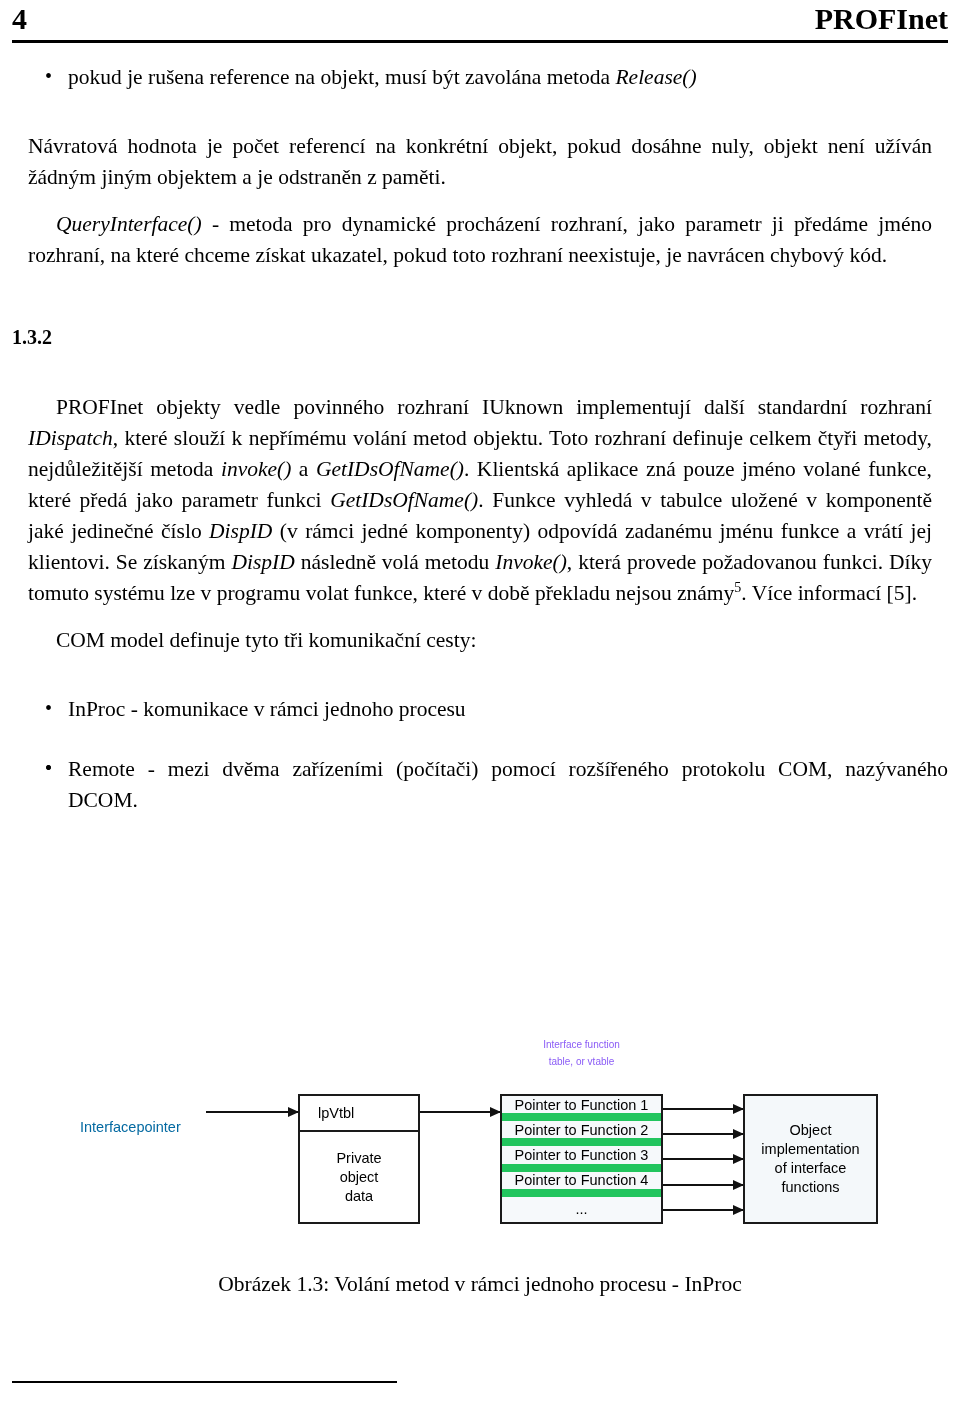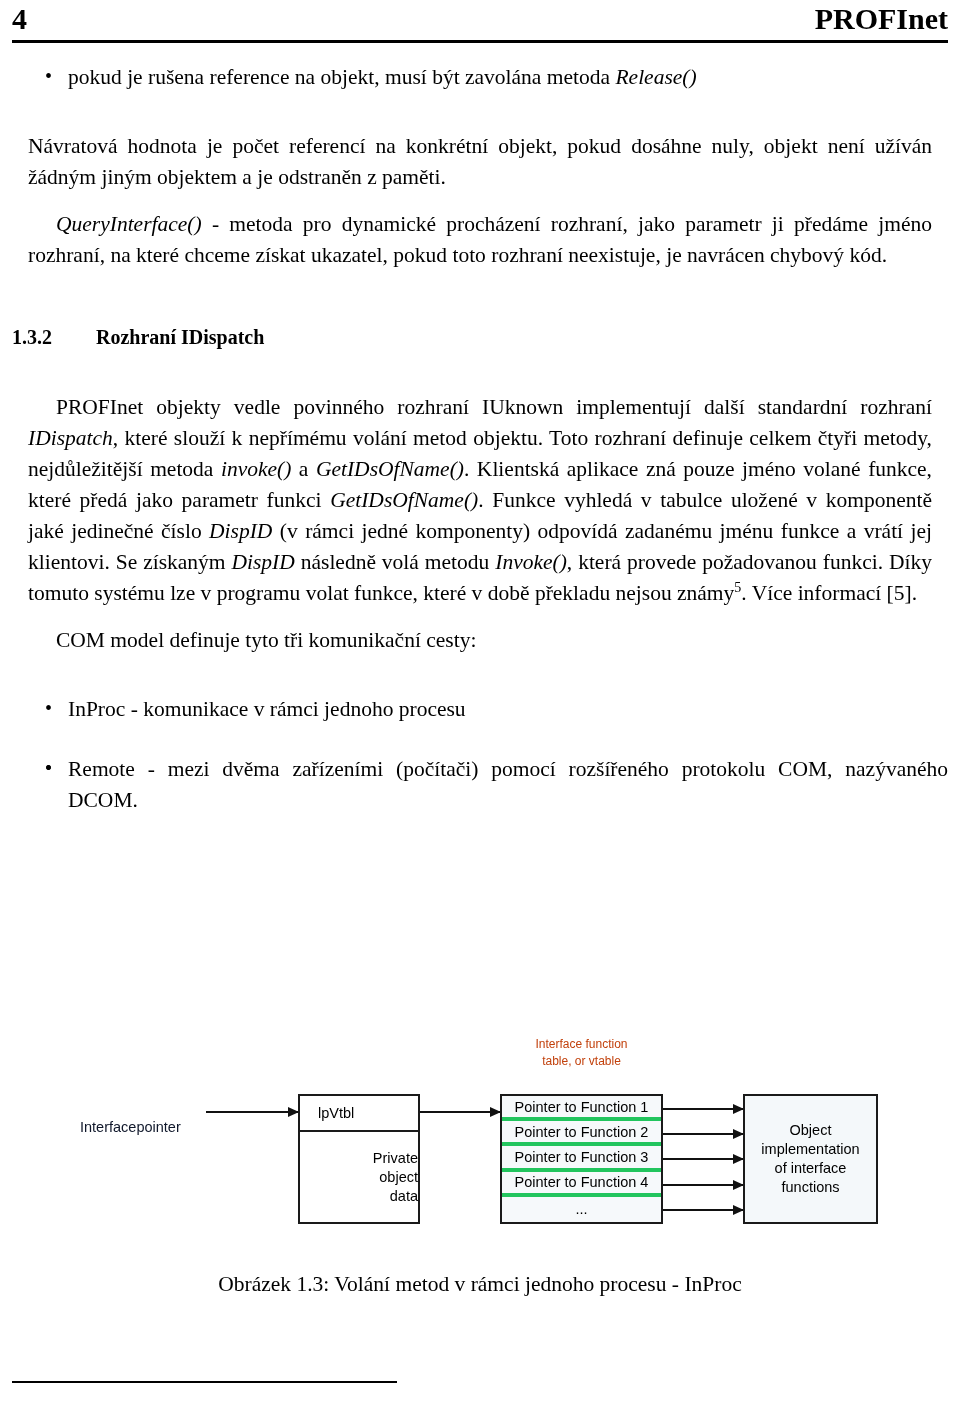--- a/index.html
+++ b/index.html
@@ -115,33 +115,33 @@
     position: absolute;
     left: 0; top: 0;
     width: 960px;
     height: 230px;
     font-family: "Liberation Sans", "DejaVu Sans", sans-serif;
   }
   .dlabel {
     position: absolute;
     font-size: 14.5px;
     line-height: 17px;
-    color: #0f172a;
+    color: #0369a1;
     white-space: nowrap;
   }
   .vt-title {
     position: absolute;
     left: 500px;
     top: 18px;
     width: 163px;
     text-align: center;
-    font-size: 12px;
+    font-size: 10px;
     line-height: 17px;
     font-family: "Liberation Sans", "DejaVu Sans", sans-serif;
-    color: #c2410c;
+    color: #8b5cf6;
   }
   .ipointer-label {
     left: 80px;
     top: 101px;
   }
 
   .box {
     position: absolute;
     border: 2px solid #1a1a1a;
     box-sizing: border-box;
@@ -166,38 +166,38 @@
     font-size: 14.5px;
   }
   .box-vtbl .slot-body {
     position: absolute;
     left: 0;
     top: 36px;
     width: 100%;
     height: 90px;
     display: flex;
     flex-direction: column;
-    align-items: flex-end;
+    align-items: center;
     justify-content: center;
     font-size: 14.5px;
     line-height: 19px;
     text-align: center;
   }
 
   .box-vtable {
     left: 500px;
     top: 76px;
     width: 163px;
     height: 130px;
     background: #f4f8fa;
   }
   .vrow {
     position: relative;
     height: 25.2px;
-    border-bottom: 4px solid #22c55e;
+    border-bottom: 8px solid #22c55e;
     box-sizing: border-box;
     display: flex;
     align-items: center;
     justify-content: center;
     font-size: 14.5px;
     background: #f6f9fb;
     white-space: nowrap;
   }
   .vrow:last-child { border-bottom: none; }
 
@@ -286,21 +286,20 @@
     <div class="gap-md"></div>
 
     <p class="para noindent">Návratová hodnota je počet referencí na konkrétní objekt, pokud dosáhne nuly, objekt není užíván žádným jiným objektem a je odstraněn z paměti.</p>
 
     <p class="para indent"><i>QueryInterface()</i><span> - metoda pro dynamické procházení rozhraní, jako parametr ji předáme jméno rozhraní, na které chceme získat ukazatel, pokud toto rozhraní neexistuje, je navrácen chybový kód.</span></p>
 
     <div class="gap-lg"></div>
 
     <div class="secnum-head">
       <span class="num">1.3.2</span>
-      <span>Rozhraní IDispatch</span>
     </div>
 
     <div class="gap-md"></div>
 
     <p class="para indent"><span>PROFInet objekty vedle povinného rozhraní IUknown implementují další standardní rozhraní </span><i>IDispatch</i><span>, které slouží k nepřímému volání metod objektu. Toto rozhraní definuje celkem čtyři metody, nejdůležitější metoda </span><i>invoke()</i><span> a </span><i>GetIDsOfName()</i><span>. Klientská aplikace zná pouze jméno volané funkce, které předá jako parametr funkci </span><i>GetIDsOfName()</i><span>. Funkce vyhledá v tabulce uložené v komponentě jaké jedinečné číslo </span><i>DispID</i><span> (v rámci jedné komponenty) odpovídá zadanému jménu funkce a vrátí jej klientovi. Se získaným </span><i>DispID</i><span> následně volá metodu </span><i>Invoke()</i><span>, která provede požadovanou funkci. Díky tomuto systému lze v programu volat funkce, které v době překladu nejsou známy</span><sup class="fn">5</sup><span>. Více informací [5].</span></p>
 
     <p class="para indent">COM model definuje tyto tři komunikační cesty:</p>
 
     <div class="gap-md"></div>
 

